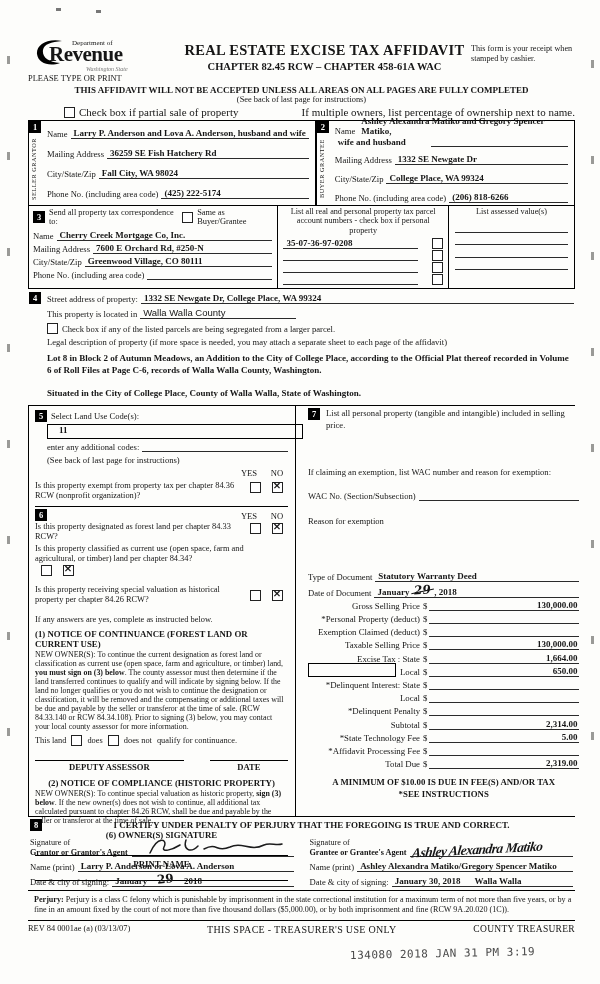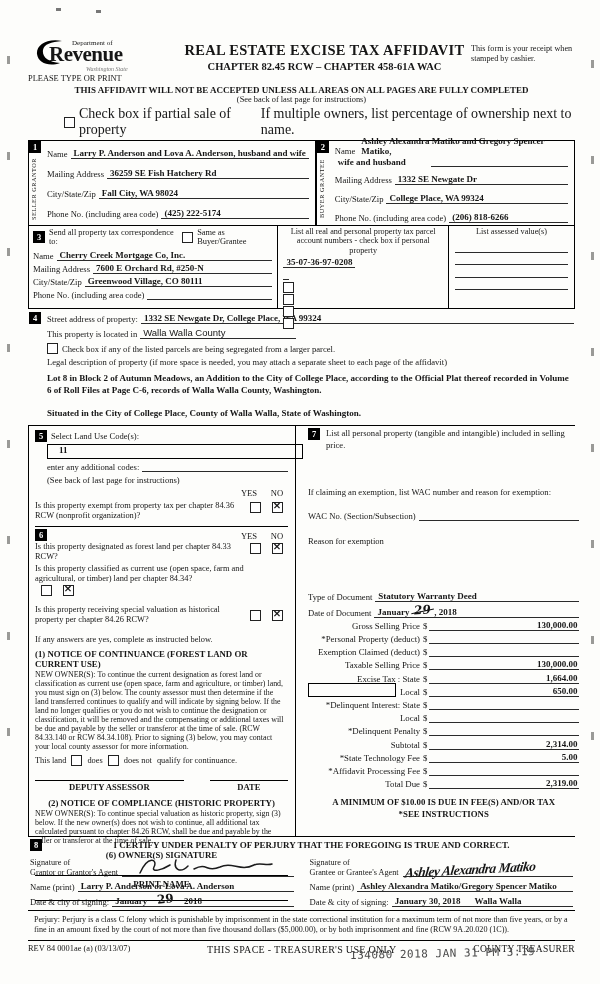--- a/index.html
+++ b/index.html
@@ -1,58 +1,58 @@
 <!DOCTYPE html>
 <html><head>
 <meta charset="utf-8">
 <style>
   html,body{margin:0;padding:0;background:#e8e8e6;}
   .sheet{position:relative;width:600px;height:984px;background:#fdfdfb;overflow:hidden;
          font-family:"Liberation Serif","DejaVu Serif",serif;color:#161616;}
   .form{position:absolute;left:28px;top:30px;width:547px;}
-  .b{font-weight:normal;}
+  .b{font-weight:bold;}
   .fill{flex:1;border-bottom:1px solid #2a2a2a;font-weight:bold;font-size:9px;padding:0 3px;min-height:10px;white-space:nowrap;overflow:hidden;}
   .lbl{font-size:8.6px;white-space:nowrap;margin-right:3px;}
   .badge{display:inline-block;width:12px;height:12px;background:#000;color:#fff;font-size:8.5px;font-weight:bold;
          text-align:center;line-height:12px;flex:none;}
   .cb{display:inline-block;width:9px;height:9px;border:1.2px solid #222;position:relative;flex:none;background:#fff;}
   .cb.checked::before{content:"✕";position:absolute;left:0;top:-1px;width:9px;height:9px;font-size:9.5px;line-height:9px;font-weight:bold;text-align:center;}
   
   .hdr{display:flex;align-items:flex-start;}
   .logo{width:150px;position:relative;height:54px;}
   .logo-top{position:absolute;left:44px;top:9px;font-size:7px;}
   .swoosh{position:absolute;left:6px;top:8px;}
   .logo-word{position:absolute;left:21px;top:12px;font-size:21px;font-weight:bold;letter-spacing:-0.5px;}
   .logo-sub{position:absolute;left:58px;top:36px;font-size:6px;color:#777;font-style:italic;}
   .please{position:absolute;left:0px;top:44px;font-size:8.4px;}
   .hcenter{flex:1;text-align:center;padding-top:12px;}
   .htitle{font-size:14.5px;font-weight:bold;letter-spacing:0.3px;}
   .hsub{font-size:10.5px;font-weight:bold;margin-top:2px;}
   .hright{width:104px;font-size:8.2px;padding-top:14px;line-height:1.25;}
   .hwarn{text-align:center;font-size:9px;font-weight:bold;margin-top:1px;}
   .hseeback{text-align:center;font-size:8.4px;}
-  .hrow2{display:flex;justify-content:flex-end;font-size:14px;margin:2px 0 2px 36px;}
+  .hrow2{display:flex;justify-content:space-between;font-size:11px;margin:2px 0 2px 36px;}
   .hrow2 .left{display:flex;align-items:center;gap:4px;}
   
   .partyrow{display:flex;}
   .party{flex:1;border:1.5px solid #000;position:relative;padding:1px 6px 2px 18px;height:86px;box-sizing:border-box;}
   .party .badge{position:absolute;left:0;top:0;}
   .side{position:absolute;left:1px;top:16px;writing-mode:vertical-rl;transform:rotate(180deg);
         font-size:6.3px;letter-spacing:0.5px;line-height:1.25;text-align:center;height:64px;}
   .prow{display:flex;align-items:flex-end;height:20px;}
   .prow.first{height:17px;}
   .nline{font-size:9px;font-weight:bold;padding:0 3px;}
   
   .s3{border:1.5px solid #000;border-top:none;display:flex;}
   .s3c1{flex:1.95;padding:1px 5px 3px 4px;position:relative;}
   .s3c1 .hd{display:flex;align-items:center;gap:4px;font-size:8.4px;margin:1px 0 2px 0;}
   .s3row{display:flex;align-items:flex-end;height:13px;}
   .s3c2{flex:1.3;border-left:1px solid #000;padding:1px 5px 3px 5px;}
   .s3c2 .hd,.s3c3 .hd{font-size:8.2px;text-align:center;line-height:1.15;}
-  .pr{display:flex;align-items:flex-start;height:12px;gap:14px;flex-direction:column;}
+  .pr{display:flex;align-items:flex-end;height:12px;gap:14px;}
   .s3c3{flex:0.92;border-left:1px solid #000;padding:1px 6px 3px 6px;}
   .aline{border-bottom:1px solid #2a2a2a;height:11.5px;}
   
   .s4{border-bottom:1.5px solid #000;padding:3px 1px 6px 1px;}
   .s4row{display:flex;align-items:flex-end;}
   .sans{font-family:"Liberation Sans","DejaVu Sans",sans-serif;font-weight:normal;font-size:9.5px;}
   .legal{font-size:9px;font-weight:bold;margin:6px 0 0 18px;line-height:1.3;}
   
   .mid{display:flex;border-bottom:1.5px solid #000;height:410px;}
   .lcol{width:268px;box-sizing:border-box;border-left:1px solid #000;border-right:1px solid #000;padding:3px 7px 0 6px;}

